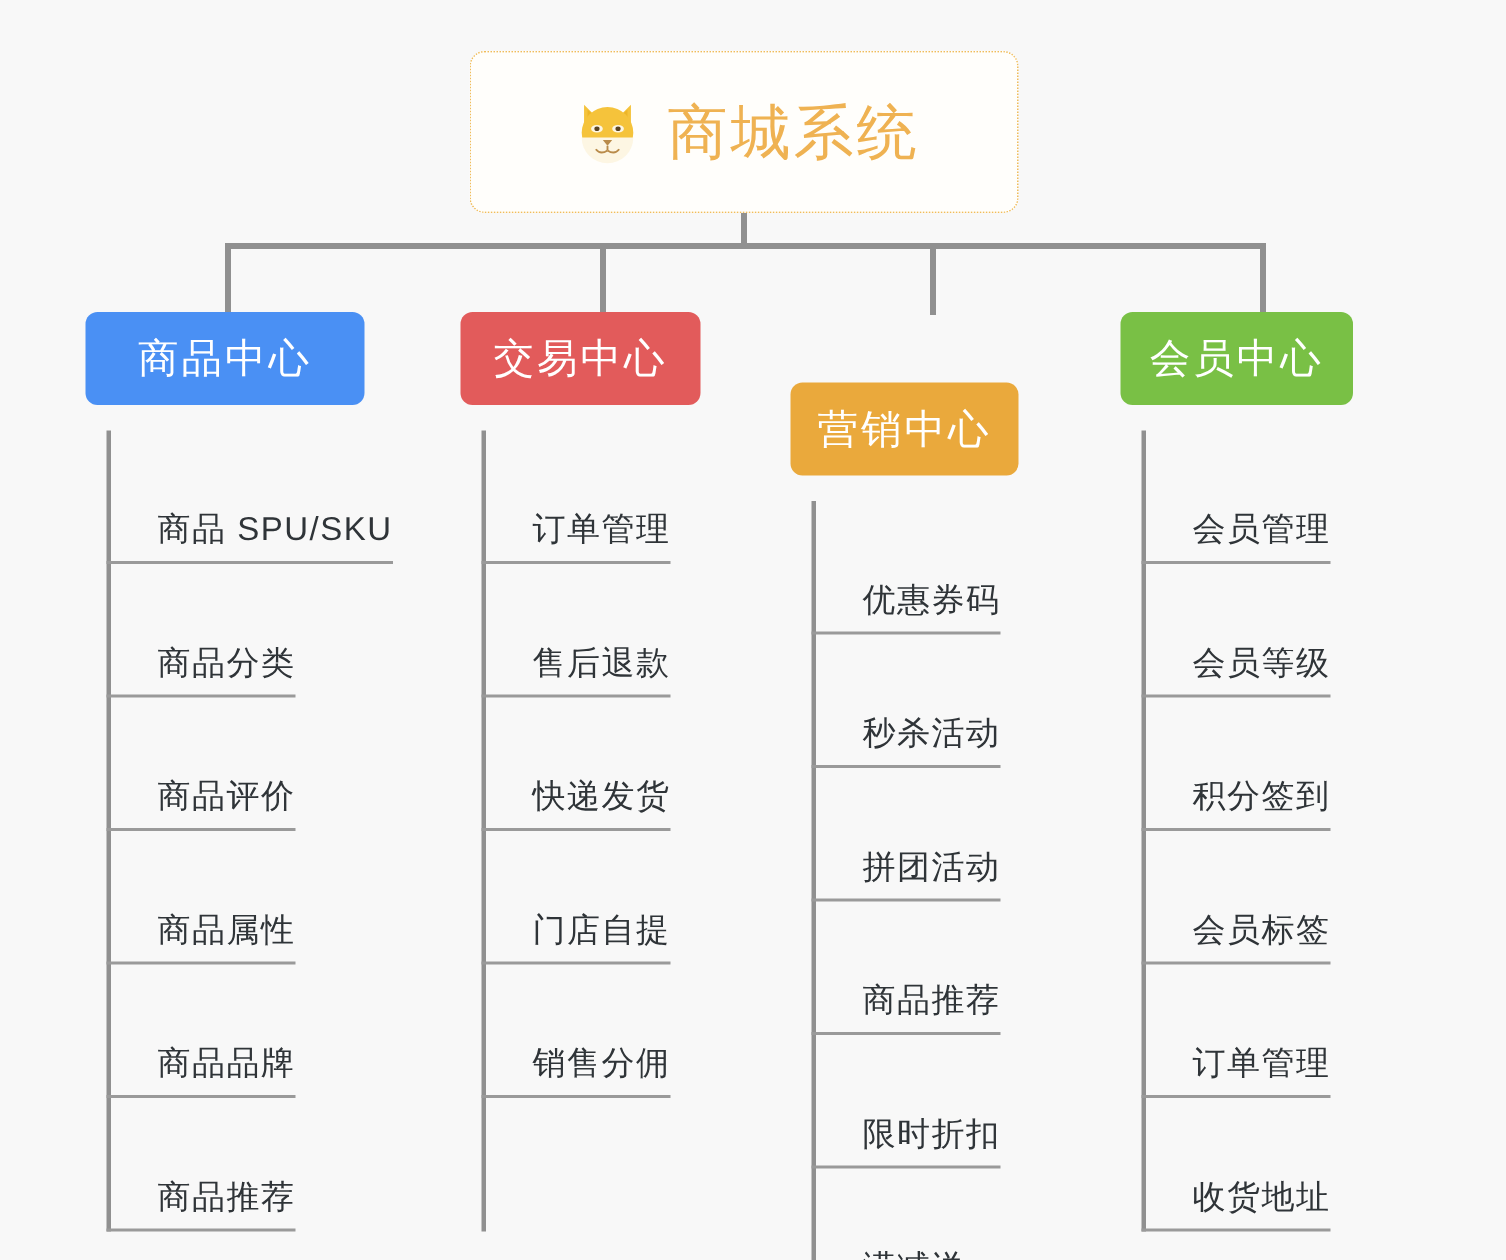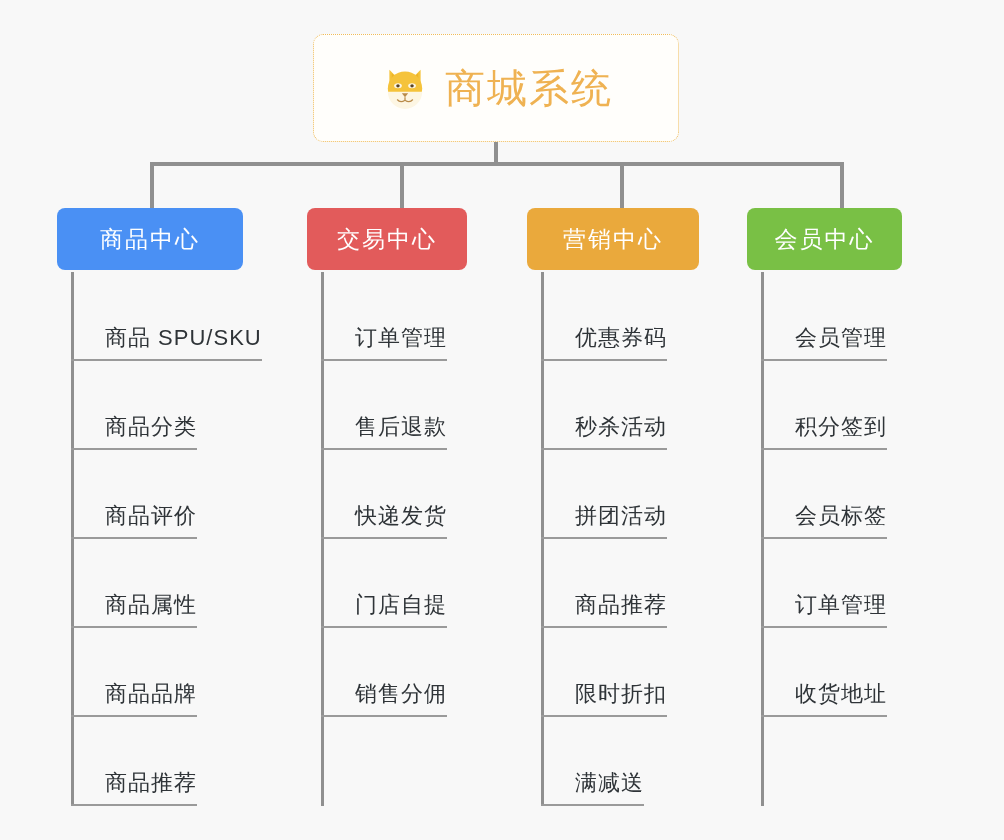--- a/index.html
+++ b/index.html
@@ -76,29 +76,29 @@
     position: absolute;
     top: 208px;
   }
   .cat-box {
     height: 62px;
     border-radius: 8px;
     display: flex;
     align-items: center;
     justify-content: center;
     color: #ffffff;
-    font-size: 23px;
+    font-size: 27px;
     letter-spacing: 2px;
     box-sizing: border-box;
   }
 
   
   .leaf-list {
     position: relative;
-    margin-top: 2px;
+    margin-top: 17px;
     padding-top: 0;
   }
   .spine {
     position: absolute;
     left: 14px;
     top: 0;
     width: 3px;
     background: #909090;
   }
   .leaf {
@@ -123,21 +123,21 @@
   }
 
   
   #col-0 { left: 57px; width: 230px; }
   #col-1 { left: 307px; width: 210px; }
   #col-2 { left: 527px; width: 210px; }
   #col-3 { left: 747px; width: 210px; }
 
   #col-0 .cat-box { width: 186px; }
   #col-1 .cat-box { width: 160px; }
-  #col-2 .cat-box { width: 172px; }
+  #col-2 .cat-box { width: 152px; margin-top: 47px; }
   #col-3 .cat-box { width: 155px; }
 </style>
 </head>
 <body style="background: rgb(248, 248, 248);">
 
 <div id="diagram">
 
   <div class="root-node" style="background: rgb(255, 254, 251); border-color: rgb(240, 188, 90);">
     <span class="root-icon">
       <svg width="50" height="50" viewBox="0 0 64 64" aria-hidden="true">
@@ -249,20 +249,23 @@
   <div class="column" id="col-3">
     <div class="cat-box" style="background-color: rgb(121, 192, 69);">
       <span>会员中心</span>
     </div>
     <div class="leaf-list">
       <div class="spine" style="background: rgb(144, 144, 144); height: 534px;"></div>
       <div class="leaf">
           <span class="leaf-inner"><span class="leaf-label">会员管理</span></span>
         </div>
       <div class="leaf">
+          <span class="leaf-inner"><span class="leaf-label">会员等级</span></span>
+        </div>
+      <div class="leaf">
           <span class="leaf-inner"><span class="leaf-label">积分签到</span></span>
         </div>
       <div class="leaf">
           <span class="leaf-inner"><span class="leaf-label">会员标签</span></span>
         </div>
       <div class="leaf">
           <span class="leaf-inner"><span class="leaf-label">订单管理</span></span>
         </div>
       <div class="leaf">
           <span class="leaf-inner"><span class="leaf-label">收货地址</span></span>

